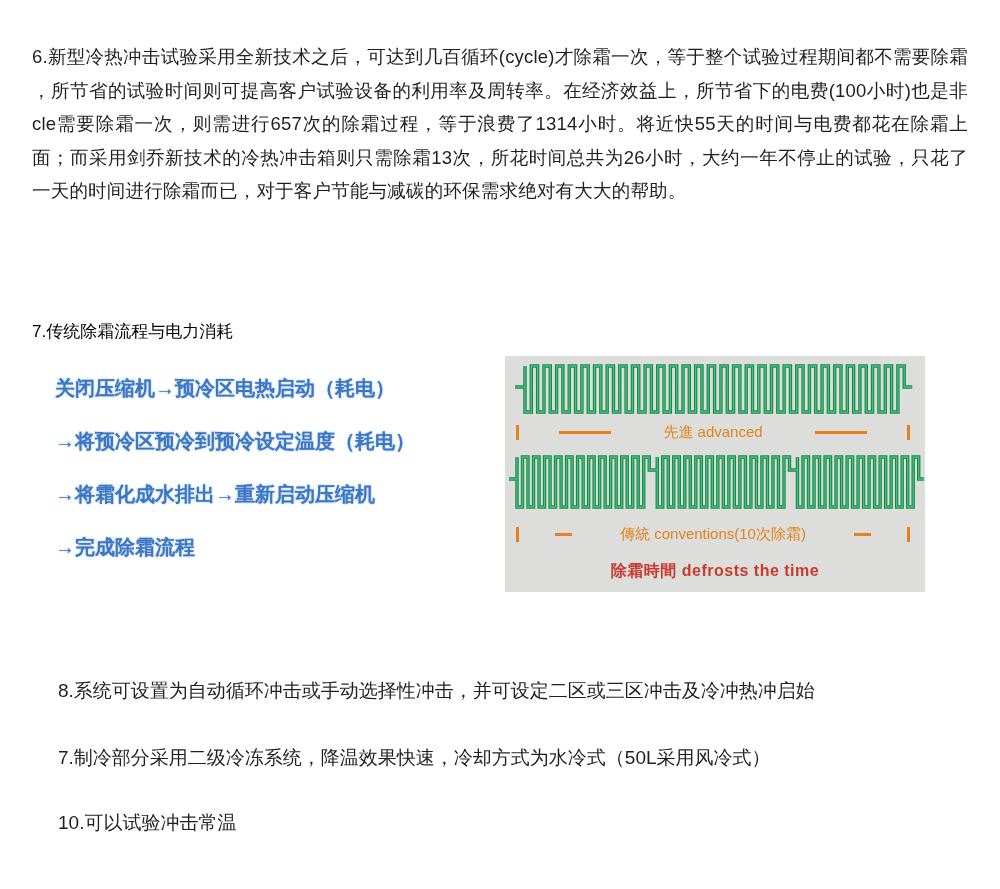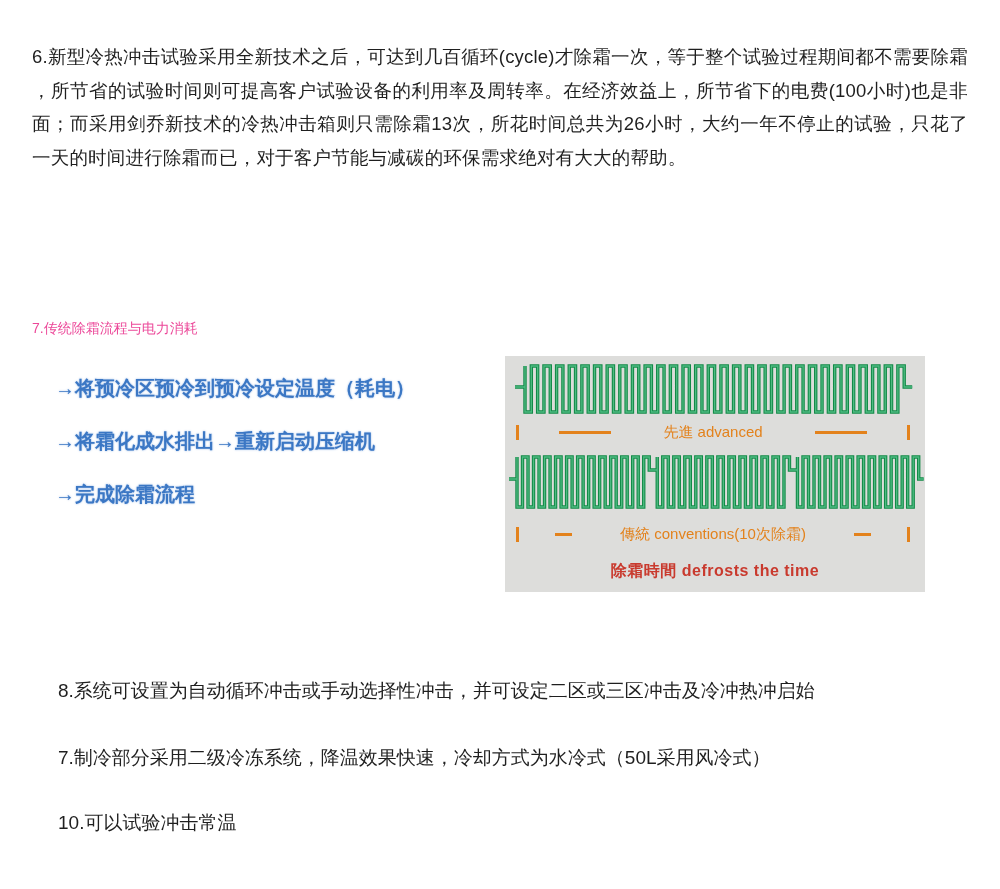--- a/index.html
+++ b/index.html
@@ -11,21 +11,21 @@
   }
   .para6{
     position:absolute;left:32px;top:40px;width:936px;
     font-size:18.5px;line-height:33.6px;color:#1f1f1f;
     letter-spacing:0.2px;
   }
   .pline{text-align:justify;}
   .pline.just{text-align-last:justify;}
   .sec-title{
     position:absolute;left:32px;top:320px;
-    font-size:14px;color:#ec4899;
+    font-size:17px;color:#000000;
   }
   .steps{position:absolute;left:55px;top:378px;}
   .step{
     font-size:20px;font-weight:bold;color:#3b77c4;
     line-height:20px;margin-bottom:33px;white-space:nowrap;
     text-shadow:0 0 2px rgba(130,170,225,0.9);
   }
   .diagram{
     position:absolute;left:505px;top:356px;width:420px;height:236px;
     background:#dddddb;
@@ -56,27 +56,29 @@
   #sec8{top:678px;}
   #sec9{top:745px;}
   #sec10{top:810px;}
 </style>
 </head>
 <body>
 
 <div class="para6">
   <div class="pline just">6.新型冷热冲击试验采用全新技术之后，可达到几百循环(cycle)才除霜一次，等于整个试验过程期间都不需要除霜</div>
   <div class="pline just">，所节省的试验时间则可提高客户试验设备的利用率及周转率。在经济效益上，所节省下的电费(100小时)也是非</div>
+  <div class="pline just">cle需要除霜一次，则需进行657次的除霜过程，等于浪费了1314小时。将近快55天的时间与电费都花在除霜上</div>
   <div class="pline just">面；而采用剑乔新技术的冷热冲击箱则只需除霜13次，所花时间总共为26小时，大约一年不停止的试验，只花了</div>
   <div class="pline">一天的时间进行除霜而已，对于客户节能与减碳的环保需求绝对有大大的帮助。</div>
 </div>
 
 <div class="sec-title">7.传统除霜流程与电力消耗</div>
 
 <div class="steps">
+  <div class="step">关闭压缩机→预冷区电热启动（耗电）</div>
   <div class="step">→将预冷区预冷到预冷设定温度（耗电）</div>
   <div class="step">→将霜化成水排出→重新启动压缩机</div>
   <div class="step">→完成除霜流程</div>
 </div>
 
 <div class="diagram">
   <svg id="wave-adv" class="wave" viewBox="0 0 420 60">
       <path d="M 10 25 h 10 V 4 V 50 h 6.32 V 4 h 6.32 V 50 h 6.32 V 4 h 6.32 V 50 h 6.32 V 4 h 6.32 V 50 h 6.32 V 4 h 6.32 V 50 h 6.32 V 4 h 6.32 V 50 h 6.32 V 4 h 6.32 V 50 h 6.32 V 4 h 6.32 V 50 h 6.32 V 4 h 6.32 V 50 h 6.32 V 4 h 6.32 V 50 h 6.32 V 4 h 6.32 V 50 h 6.32 V 4 h 6.32 V 50 h 6.32 V 4 h 6.32 V 50 h 6.32 V 4 h 6.32 V 50 h 6.32 V 4 h 6.32 V 50 h 6.32 V 4 h 6.32 V 50 h 6.32 V 4 h 6.32 V 50 h 6.32 V 4 h 6.32 V 50 h 6.32 V 4 h 6.32 V 50 h 6.32 V 4 h 6.32 V 50 h 6.32 V 4 h 6.32 V 50 h 6.32 V 4 h 6.32 V 50 h 6.32 V 4 h 6.32 V 50 h 6.32 V 4 h 6.32 V 50 h 6.32 V 4 h 6.32 V 50 h 6.32 V 4 h 6.32 V 50 h 6.32 V 4 h 6.32 V 50 h 6.32 V 4 h 6.32 V 50 h 6.32 V 4 h 6.32 V 50 h 6.32 V 4 h 6.32 V 50 h 6.32 V 4 h 6.32 V 25 h 8" fill="none" stroke="#128a47" stroke-width="3.4"></path>
       <path d="M 10 25 h 10 V 4 V 50 h 6.32 V 4 h 6.32 V 50 h 6.32 V 4 h 6.32 V 50 h 6.32 V 4 h 6.32 V 50 h 6.32 V 4 h 6.32 V 50 h 6.32 V 4 h 6.32 V 50 h 6.32 V 4 h 6.32 V 50 h 6.32 V 4 h 6.32 V 50 h 6.32 V 4 h 6.32 V 50 h 6.32 V 4 h 6.32 V 50 h 6.32 V 4 h 6.32 V 50 h 6.32 V 4 h 6.32 V 50 h 6.32 V 4 h 6.32 V 50 h 6.32 V 4 h 6.32 V 50 h 6.32 V 4 h 6.32 V 50 h 6.32 V 4 h 6.32 V 50 h 6.32 V 4 h 6.32 V 50 h 6.32 V 4 h 6.32 V 50 h 6.32 V 4 h 6.32 V 50 h 6.32 V 4 h 6.32 V 50 h 6.32 V 4 h 6.32 V 50 h 6.32 V 4 h 6.32 V 50 h 6.32 V 4 h 6.32 V 50 h 6.32 V 4 h 6.32 V 50 h 6.32 V 4 h 6.32 V 50 h 6.32 V 4 h 6.32 V 50 h 6.32 V 4 h 6.32 V 50 h 6.32 V 4 h 6.32 V 50 h 6.32 V 4 h 6.32 V 50 h 6.32 V 4 h 6.32 V 50 h 6.32 V 4 h 6.32 V 25 h 8" fill="none" stroke="#4ebb82" stroke-width="1.3"></path>
     </svg>

